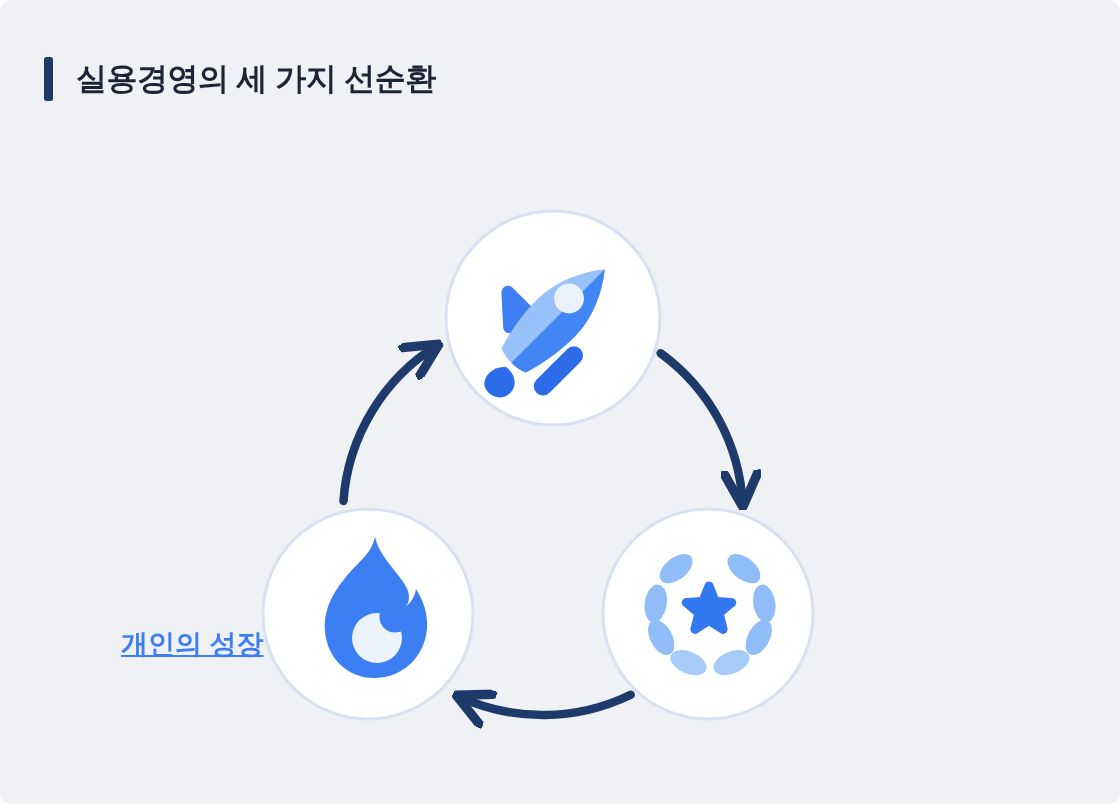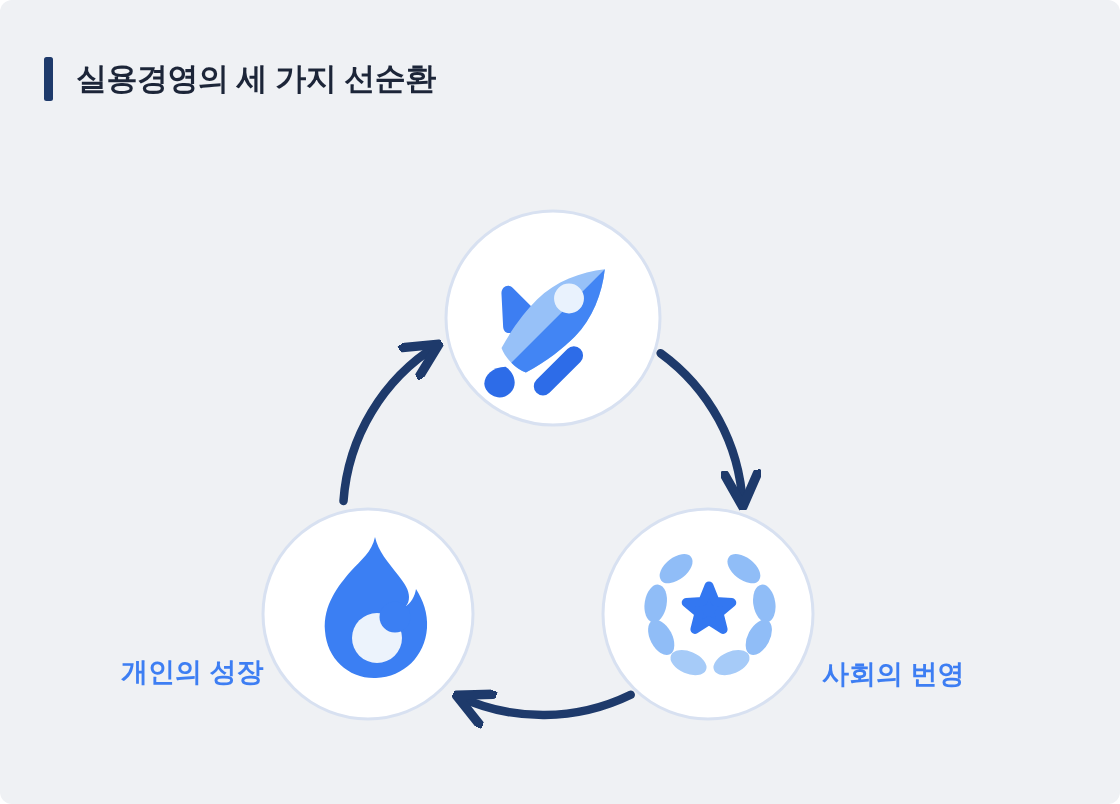--- a/index.html
+++ b/index.html
@@ -23,21 +23,21 @@
   .page-title{
     font-size:31px;font-weight:700;color:var(--title,#1C2538);
     letter-spacing:-0.5px;white-space:nowrap;
   }
   .diagram-svg{position:absolute;left:0;top:0;}
   .node-label{
     position:absolute;font-size:27px;font-weight:700;
     color:var(--label-blue,#3D7EF3);white-space:nowrap;line-height:32px;
   }
   .label-top{left:553px;top:166px;transform:translateX(-50%);}
-  .label-left{left:121px;top:656px;}
+  .label-left{left:121px;top:628px;text-decoration:underline;}
   .label-right{left:822px;top:658px;}
 </style>
 </head>
 <body>
 
 <div class="card">
 
   <div class="title-row">
     <div class="accent-bar"></div>
     <div class="page-title">실용경영의 세 가지 선순환</div>
@@ -83,16 +83,15 @@
         <ellipse rx="19" ry="11" transform="translate(25.7,68.4) rotate(-81)"></ellipse>
         <ellipse rx="19" ry="11" transform="translate(128.8,102.4) rotate(117.5)"></ellipse>
         <ellipse rx="19" ry="11" transform="translate(31.2,102.4) rotate(62.5)"></ellipse>
         <ellipse rx="19" ry="11" fill="#A6CBF8" transform="translate(101.5,127.6) rotate(157)"></ellipse>
         <ellipse rx="19" ry="11" fill="#A6CBF8" transform="translate(58.5,127.6) rotate(23)"></ellipse>
       </g>
       <path d="M79,51 L85.2,66.5 L101.8,67.6 L89,78.2 L93.1,94.4 L79,85.5 L64.9,94.4 L69,78.2 L56.2,67.6 L72.8,66.5 Z" fill="#3377F1" stroke="#3377F1" stroke-width="9" stroke-linejoin="round"></path>
     </g>
   </svg>
 
-  <div class="node-label label-right">사회의 번영</div>
   <div class="node-label label-left">개인의 성장</div>
 
 </div>
 
 </body></html>

